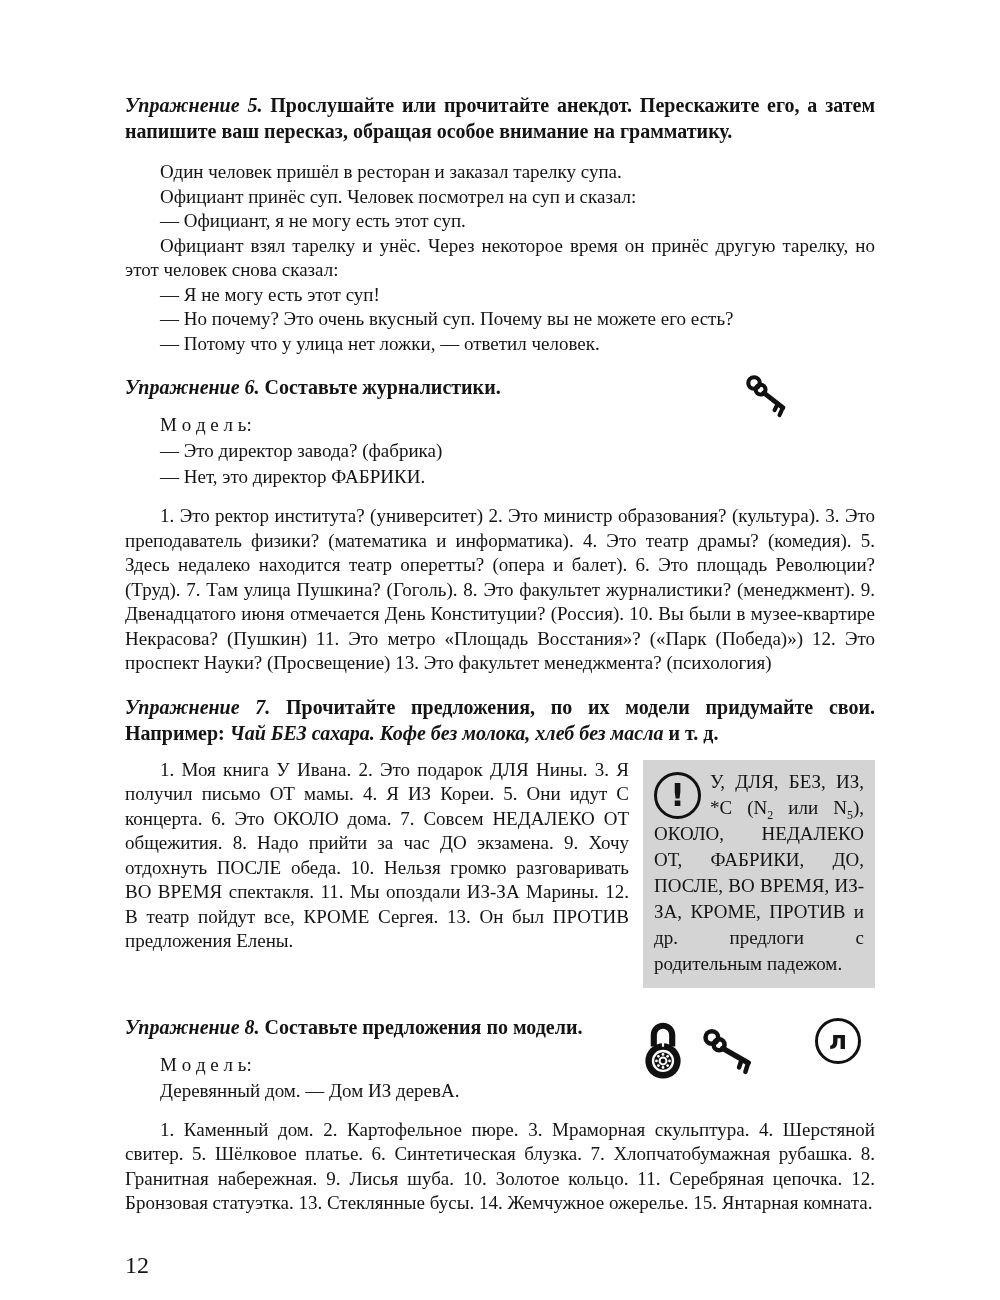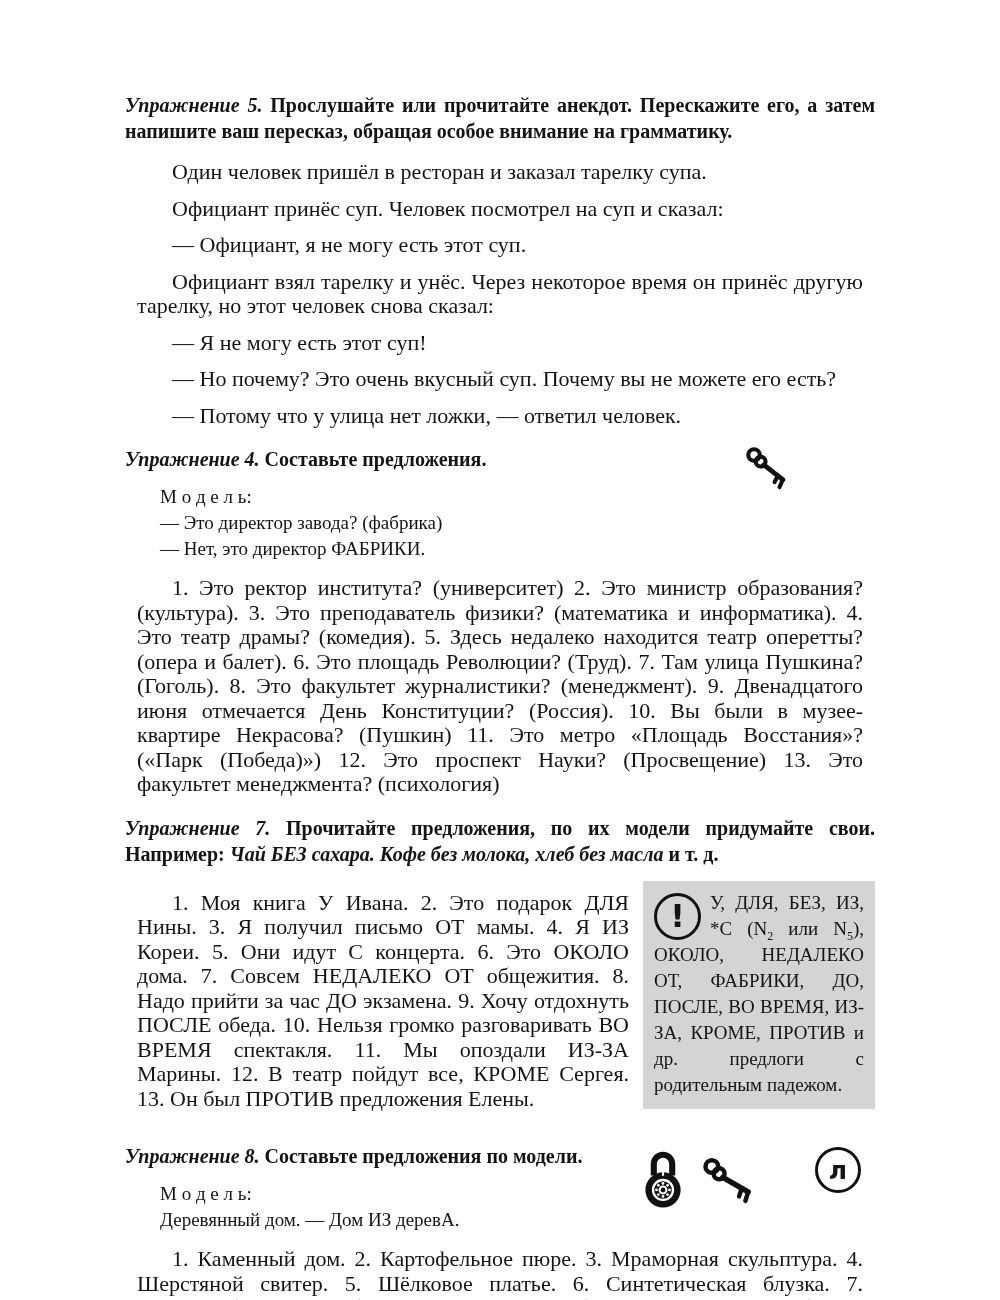--- a/index.html
+++ b/index.html
@@ -11,21 +11,21 @@
   .page{position:relative;padding:92px 125px 0 125px;box-sizing:border-box;}
   
   .ex-heading{
     font-weight:bold;font-size:20px;line-height:26px;margin:0;
     text-align:justify;
   }
   .ex-label{font-style:italic;}
   .bi{font-style:italic;}
   
   .body-para{
-    font-size:22px;line-height:24.5px;margin:12px;
+    font-size:19px;line-height:24.5px;margin:0;
     text-align:justify;text-indent:35px;
   }
   .para-block{margin-top:16px;}
   .list-para{margin-top:14px;}
   
   .section{position:relative;}
   .sec-gap{margin-top:18px;}
   
   .model{
     display:flex;align-items:flex-start;
@@ -74,21 +74,21 @@
       <p class="body-para">Официант принёс суп. Человек посмотрел на суп и сказал:</p>
       <p class="body-para">— Официант, я не могу есть этот суп.</p>
       <p class="body-para">Официант взял тарелку и унёс. Через некоторое время он принёс другую тарелку, но этот человек снова сказал:</p>
       <p class="body-para">— Я не могу есть этот суп!</p>
       <p class="body-para">— Но почему? Это очень вкусный суп. Почему вы не можете его есть?</p>
       <p class="body-para">— Потому что у улица нет ложки, — ответил человек.</p>
     </div>
   </div>
 
   <div class="section sec-gap">
-    <p class="ex-heading"><span class="ex-label">Упражнение 4.</span> <span>Составьте предложения.</span></p>
+    <p class="ex-heading"><span class="ex-label">Упражнение 6.</span> <span>Составьте журналистики.</span></p>
 
     <span class="key-icon-ex6">
       <svg viewBox="0 0 60 56" width="50" height="46">
         <g stroke="#111" fill="none" stroke-linecap="round">
           <circle cx="13" cy="11" r="7" stroke-width="5"></circle>
           <circle cx="21" cy="19" r="6" stroke-width="5"></circle>
           <line x1="25" y1="23" x2="48" y2="41" stroke-width="6"></line>
           <line x1="48" y1="41" x2="44" y2="50" stroke-width="5"></line>
           <line x1="42" y1="36" x2="38" y2="44" stroke-width="5"></line>
         </g>

